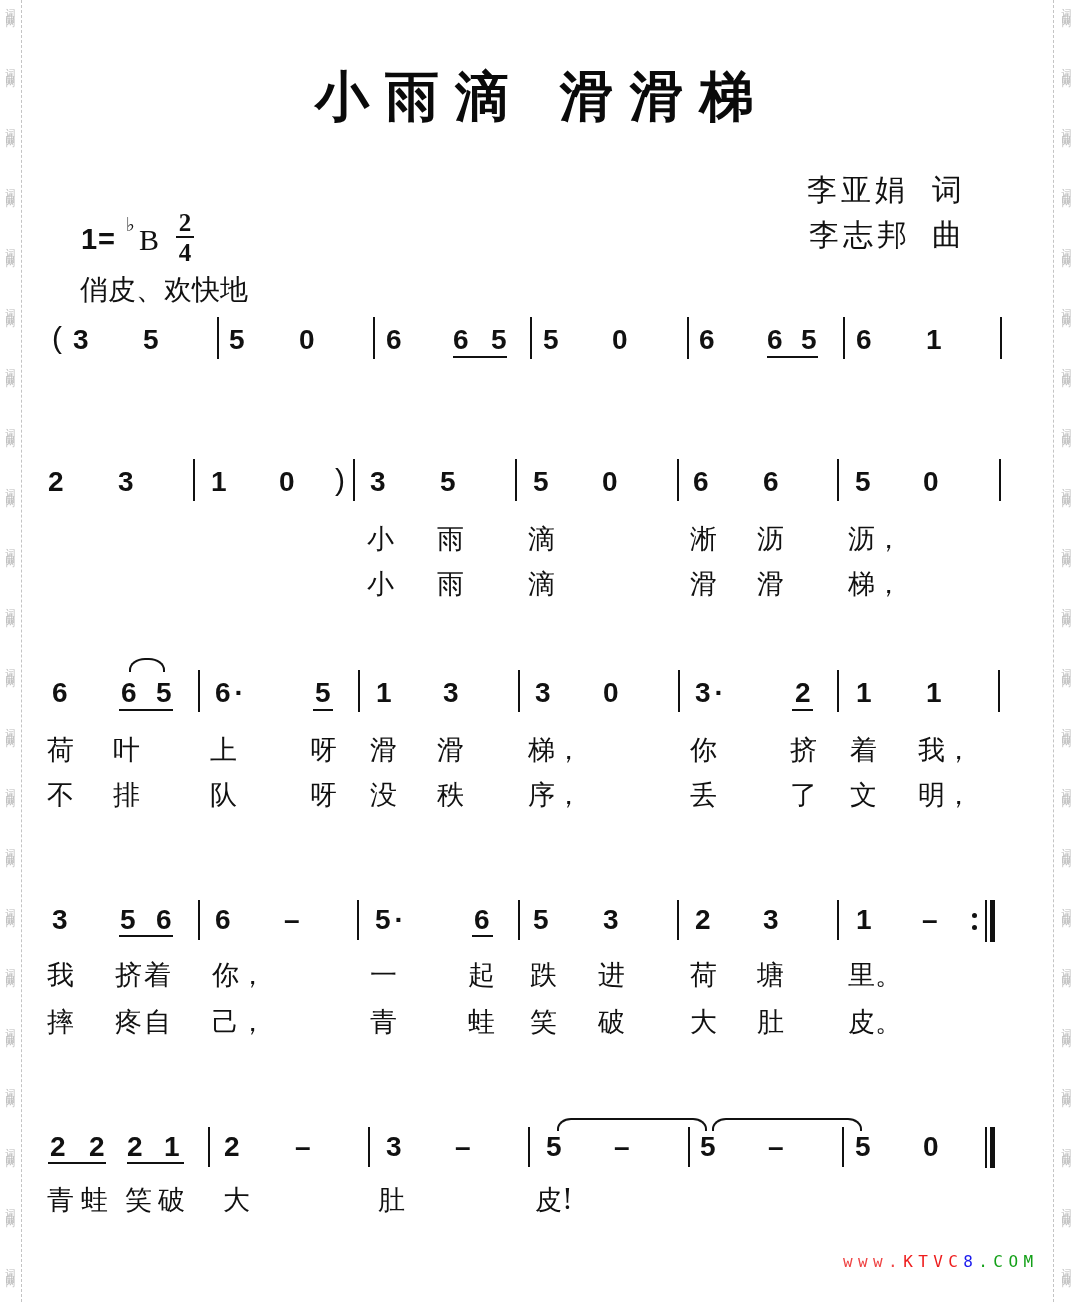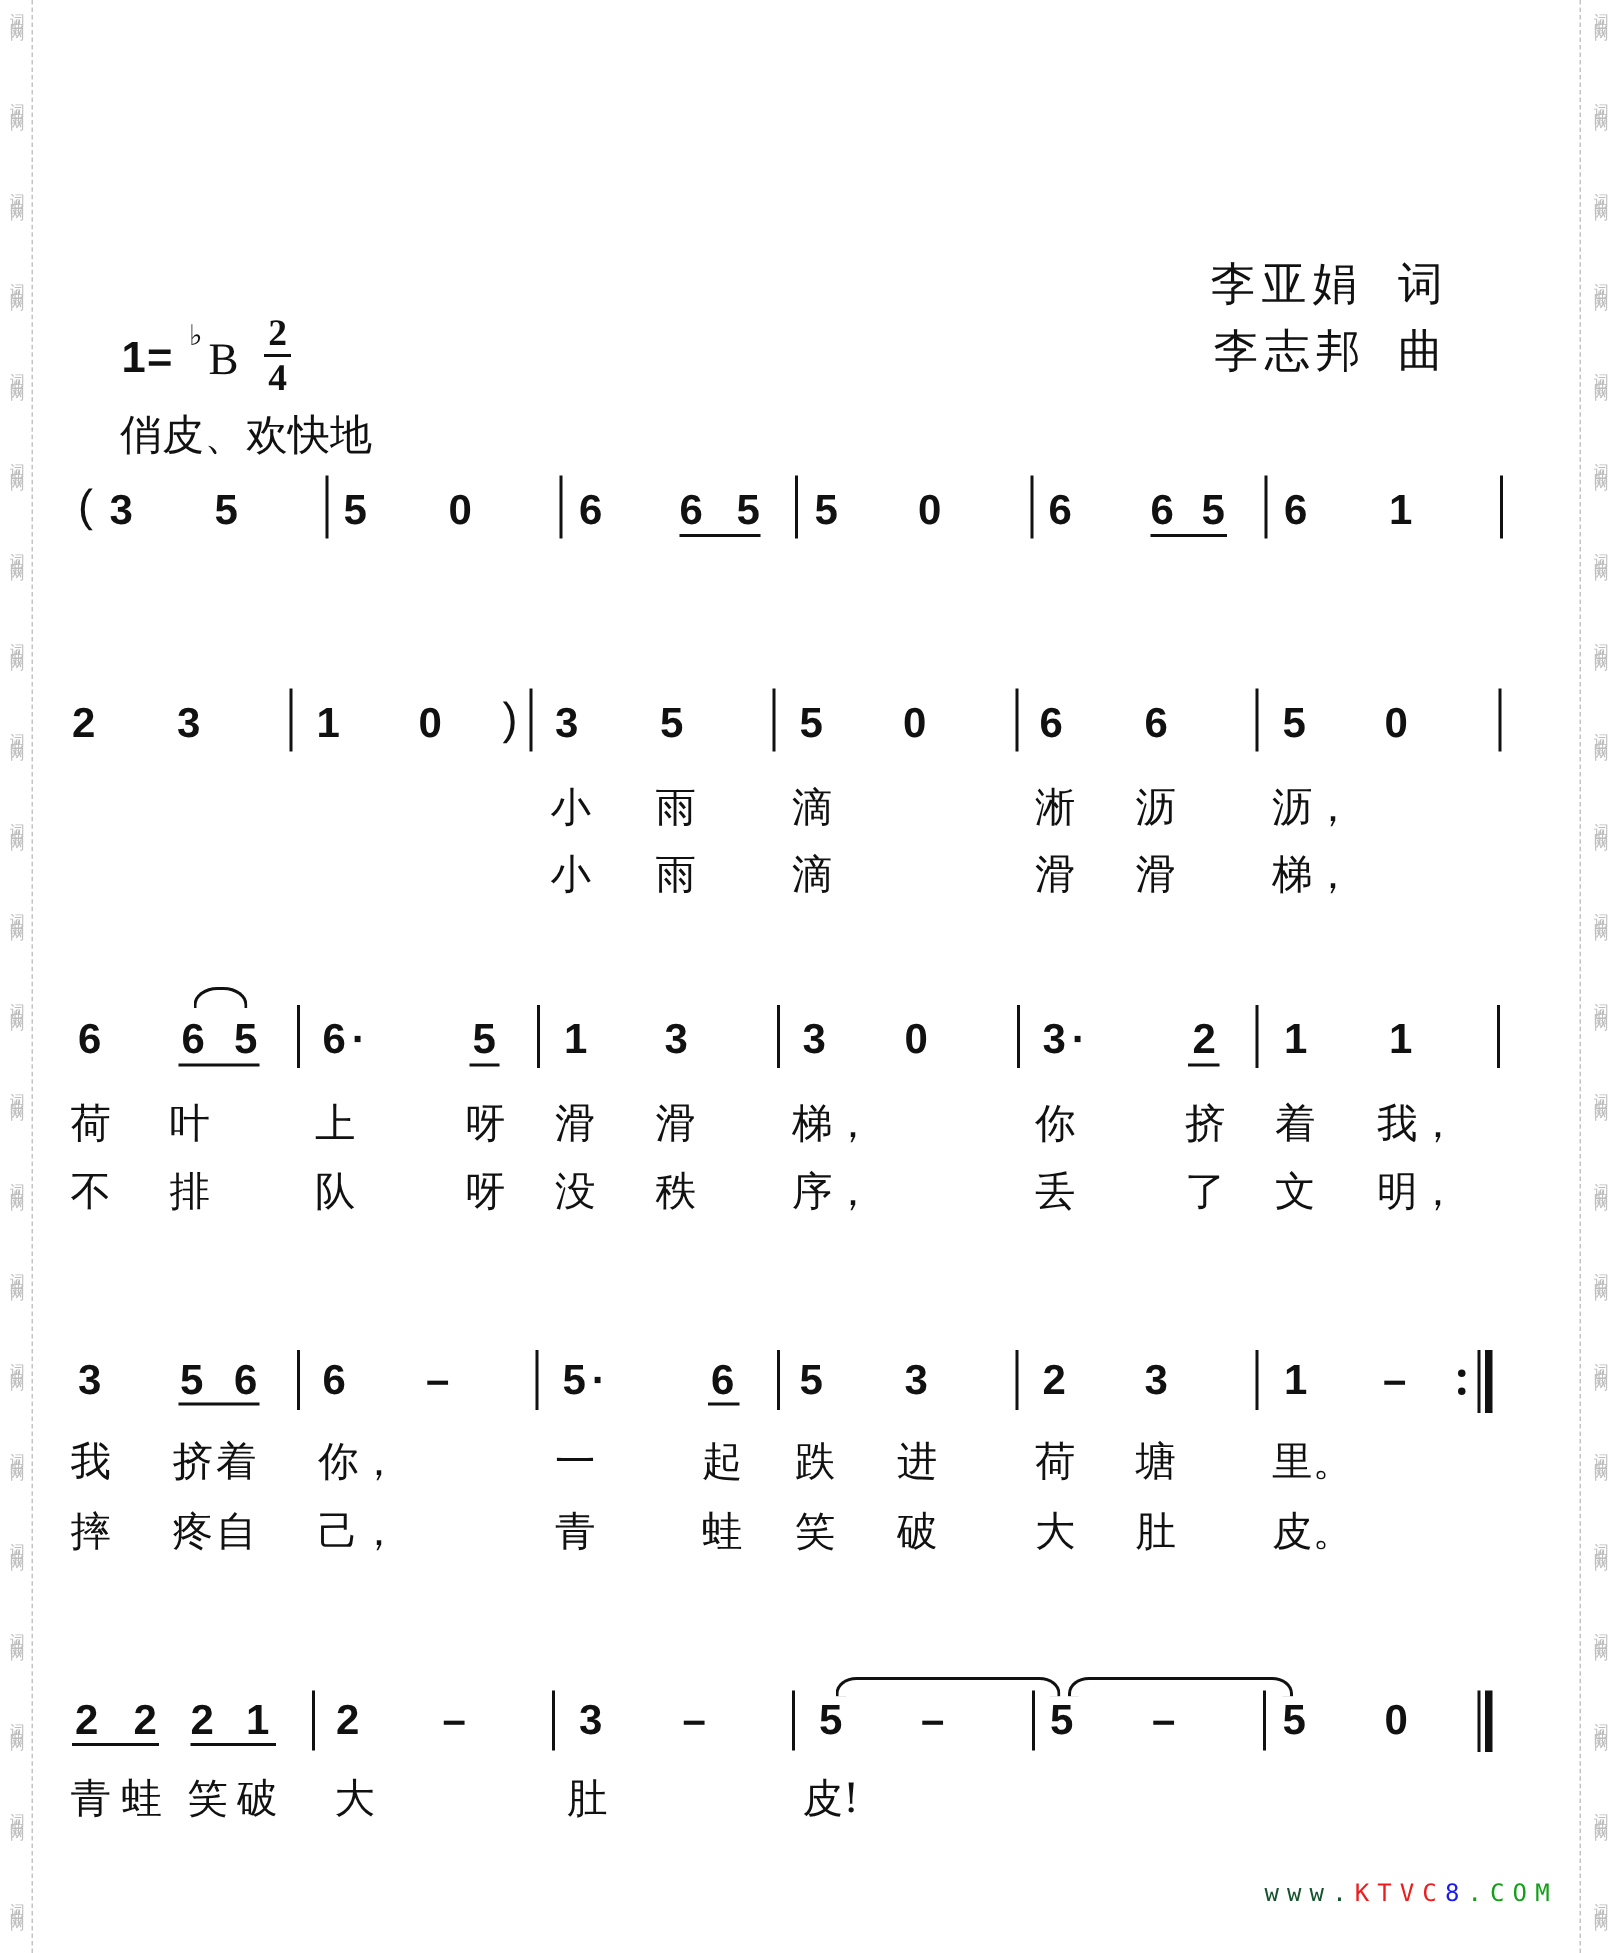--- a/index.html
+++ b/index.html
@@ -21,21 +21,21 @@
   .n.dotted{letter-spacing:4px;}
   .p{position:absolute;top:-3px;font-family:"Liberation Sans",sans-serif;font-size:30px;line-height:30px;}
   .bar{position:absolute;top:-9px;height:42px;width:2px;background:#111;}
   .bar.thick{width:5px;}
   .dotc{position:absolute;width:5px;height:5px;border-radius:50%;background:#111;}
   .ul{position:absolute;top:30px;height:2px;background:#111;}
   .arc{position:absolute;border:2px solid #111;border-bottom:none;}
   .ly{position:absolute;font-family:"DejaVu Serif",serif;font-size:27px;line-height:30px;white-space:pre;}
   .l1{top:56px;} .l2{top:101px;}
   .site{position:absolute;left:843px;top:1252px;font-family:"DejaVu Sans Mono",monospace;font-size:16px;line-height:20px;letter-spacing:5.4px;white-space:pre;}
-  .site .k{color:#14532d;} .site .r{color:#ee1c1c;} .site .b{color:#1a1aee;} .site .g{color:#13a018;}
+  .site .k{color:#ef4444;} .site .r{color:#ee1c1c;} .site .b{color:#1a1aee;} .site .g{color:#13a018;}
 </style>
 </head>
 <body>
 
 <div id="page">
 
   <div class="wmcol" style="left:4px">
       <span class="wm" style="top: 0px;">词曲网</span>
       <span class="wm" style="top: 60px;">词曲网</span>
       <span class="wm" style="top: 120px;">词曲网</span>
@@ -79,20 +79,21 @@
       <span class="wm" style="top: 840px;">词曲网</span>
       <span class="wm" style="top: 900px;">词曲网</span>
       <span class="wm" style="top: 960px;">词曲网</span>
       <span class="wm" style="top: 1020px;">词曲网</span>
       <span class="wm" style="top: 1080px;">词曲网</span>
       <span class="wm" style="top: 1140px;">词曲网</span>
       <span class="wm" style="top: 1200px;">词曲网</span>
       <span class="wm" style="top: 1260px;">词曲网</span>
     </div>
 
+  <div class="title">小雨滴 滑滑梯</div>
 
   <div class="credit" style="left:807px;top:173px">李亚娟</div>
   <div class="credit" style="left:932px;top:173px">词</div>
   <div class="credit" style="left:809px;top:218px">李志邦</div>
   <div class="credit" style="left:932px;top:218px">曲</div>
 
   <div>
     <span class="key ks" style="left:81px;top:225px">1</span>
     <span class="key ks" style="left:98px;top:225px">=</span>
     <span class="key kflat" style="left:126px;top:214px">♭</span>

